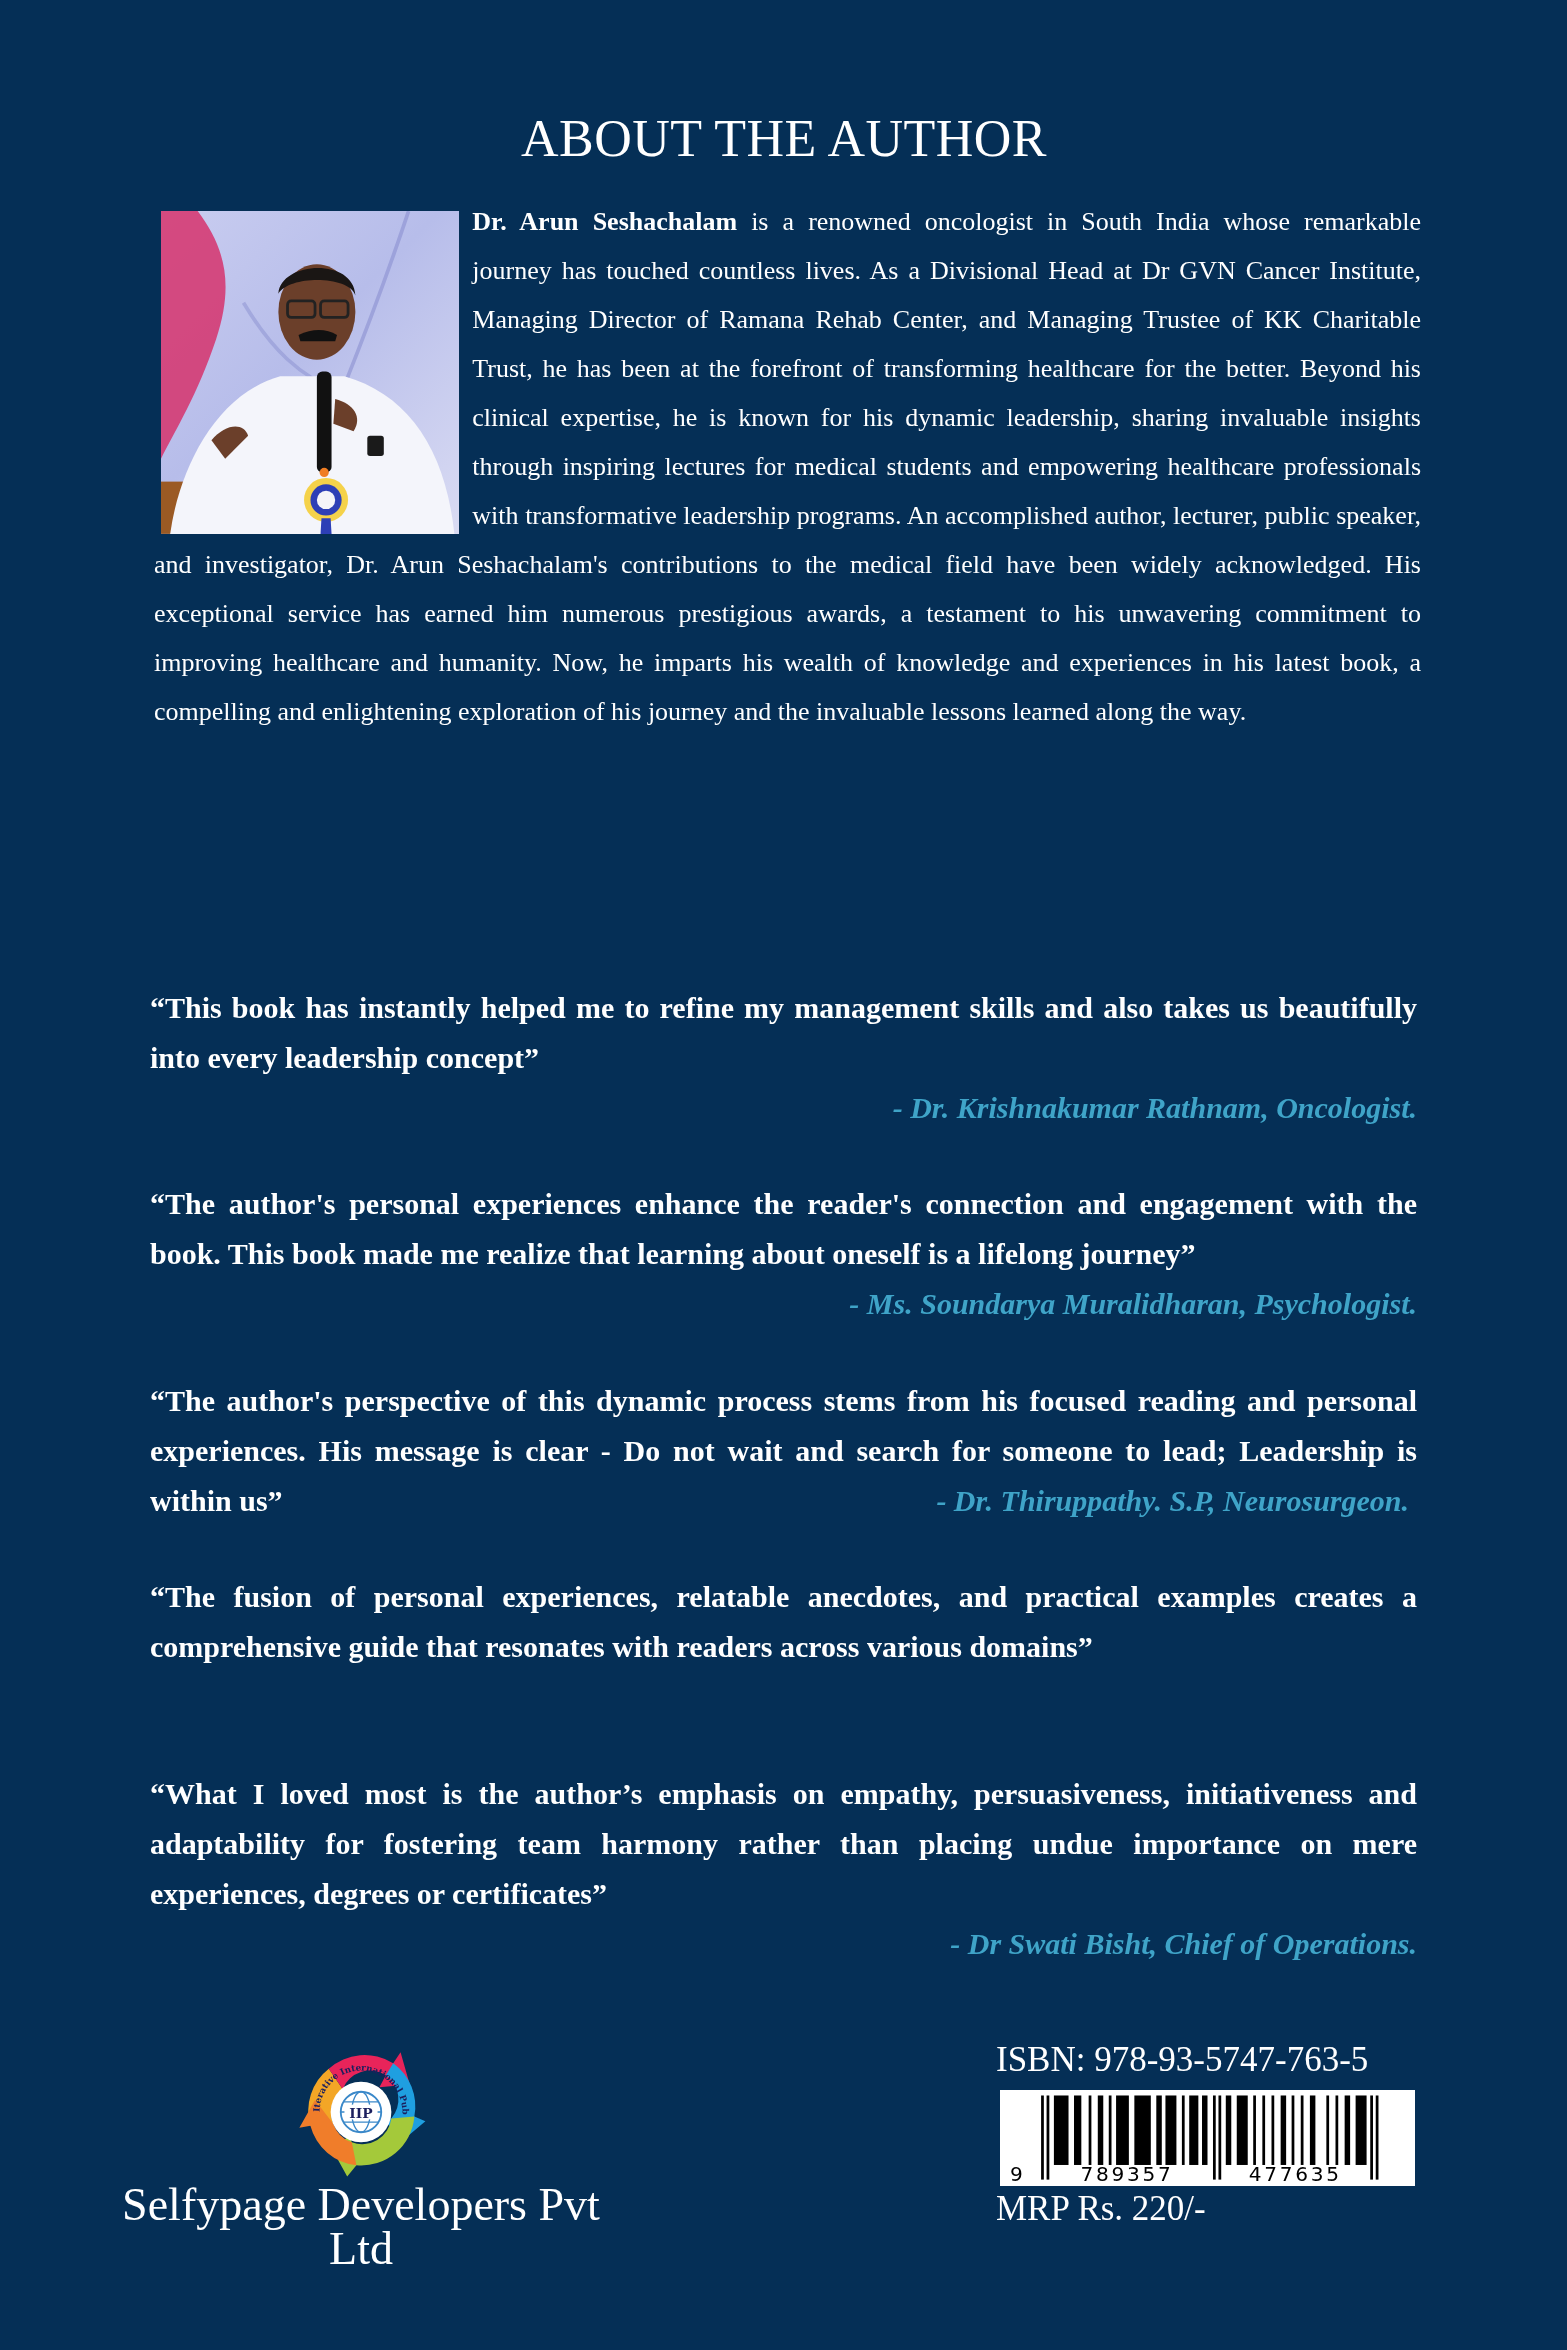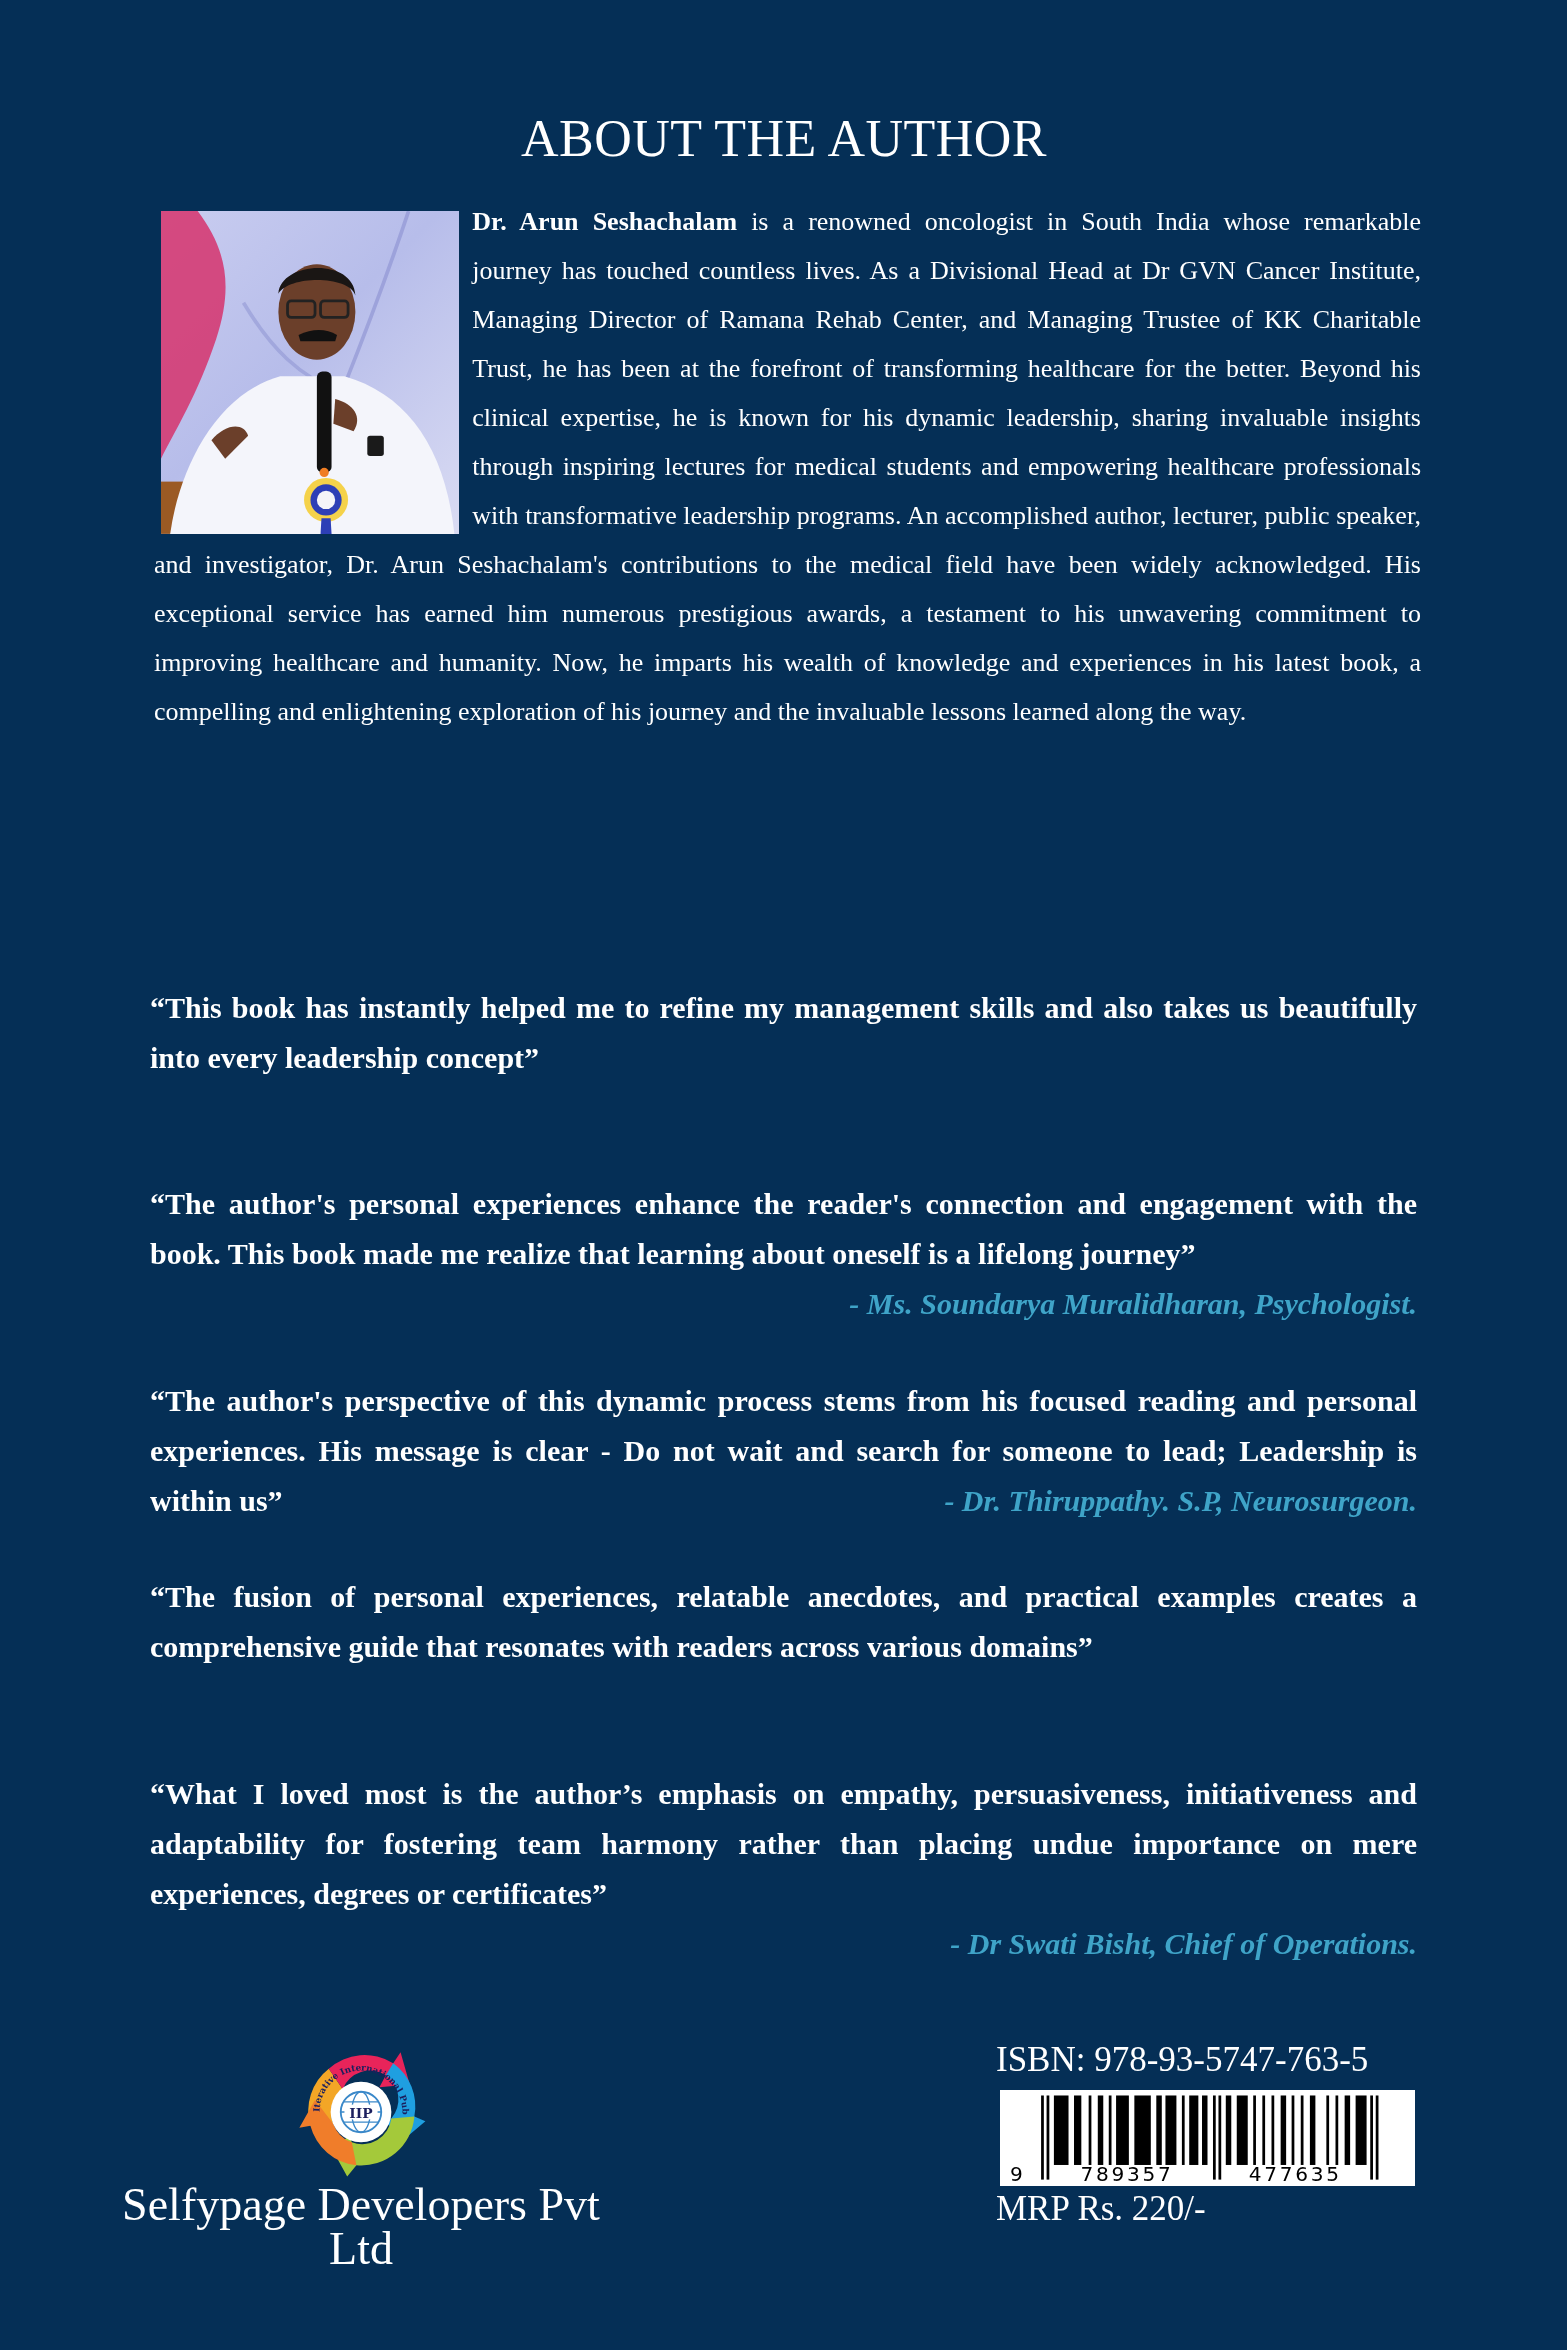--- a/index.html
+++ b/index.html
@@ -41,21 +41,21 @@
   .quote .qtext {
     font-weight: bold; font-size: 30px; line-height: 50px;
     text-align: justify; text-align-last: left;
   }
   .quote .qattr {
     font-weight: bold; font-style: italic; font-size: 30px; line-height: 50px;
     color: #3fa4c8; text-align: right;
   }
   .quote .inline-wrap { position: relative; }
   .quote .inline-attr {
-    position: absolute; right: 0; bottom: 0;
+    position: absolute; right: 8px; bottom: 0;
     font-weight: bold; font-style: italic; font-size: 30px; line-height: 50px;
     color: #3fa4c8;
   }
 
   .publisher {
     position: absolute; left: 147px; top: 2043px; width: 496px;
     text-align: center;
   }
   .logo { width: 138px; height: 138px; margin: 0 auto; position: relative; left: -34px; }
   .publisher-name {
@@ -99,20 +99,21 @@
       <circle cx="180" cy="315" r="10" fill="#f4f4f8"></circle>
       <path d="M175 335 L 185 335 L 186 352 L 174 352 Z" fill="#2d3fb6"></path>
       <path d="M55 250 C 70 232, 90 230, 95 245 L 70 270 Z" fill="#6b3f2a"></path>
       <path d="M190 205 C 210 210, 220 225, 210 240 L 188 232 Z" fill="#6b3f2a"></path>
       <rect x="225" y="245" width="18" height="22" rx="3" fill="#1a1a1a"></rect>
     </svg>
     </span><span class="name">Dr. Arun Seshachalam</span><span> is a renowned oncologist in South India whose remarkable journey has touched countless lives. As a Divisional Head at Dr GVN Cancer Institute, Managing Director of Ramana Rehab Center, and Managing Trustee of KK Charitable Trust, he has been at the forefront of transforming healthcare for the better. Beyond his clinical expertise, he is known for his dynamic leadership, sharing invaluable insights through inspiring lectures for medical students and empowering healthcare professionals with transformative leadership programs. An accomplished author, lecturer, public speaker, and investigator, Dr. Arun Seshachalam's contributions to the medical field have been widely acknowledged. His exceptional service has earned him numerous prestigious awards, a testament to his unwavering commitment to improving healthcare and humanity. Now, he imparts his wealth of knowledge and experiences in his latest book, a compelling and enlightening exploration of his journey and the invaluable lessons learned along the way.</span></p>
 
 <div class="quote" style="top:983px;">
   <div class="qtext">“This book has instantly helped me to refine my management skills and also takes us beautifully into every leadership concept”</div>
+  <div class="qattr">- Dr. Krishnakumar Rathnam, Oncologist.</div>
 </div>
 
 <div class="quote" style="top:1179px;">
   <div class="qtext">“The author's personal experiences enhance the reader's connection and engagement with the book.  This book made me realize that learning about oneself is a lifelong journey”</div>
   <div class="qattr">- Ms. Soundarya Muralidharan, Psychologist.</div>
 </div>
 
 <div class="quote" style="top:1376px;">
   <div class="inline-wrap">
     <div class="qtext">“The author's perspective of this dynamic process stems from his focused reading and personal experiences. His message is clear - Do not wait and search for someone to lead; Leadership is within us”</div>

